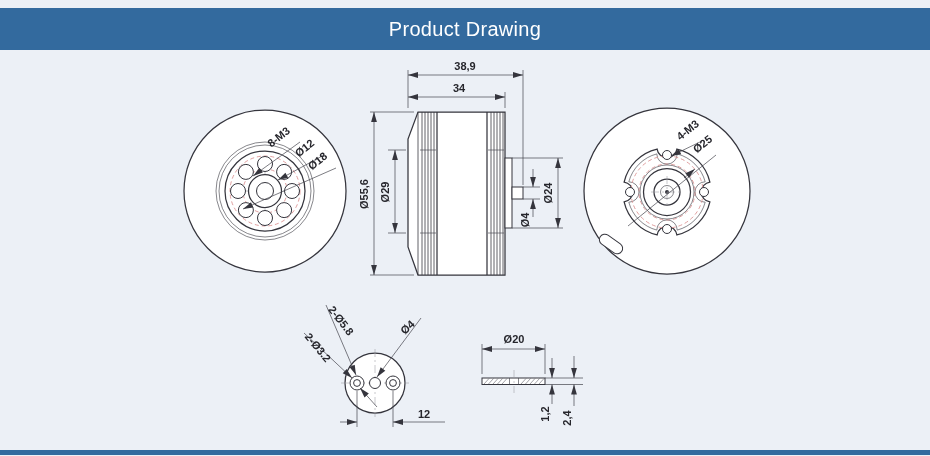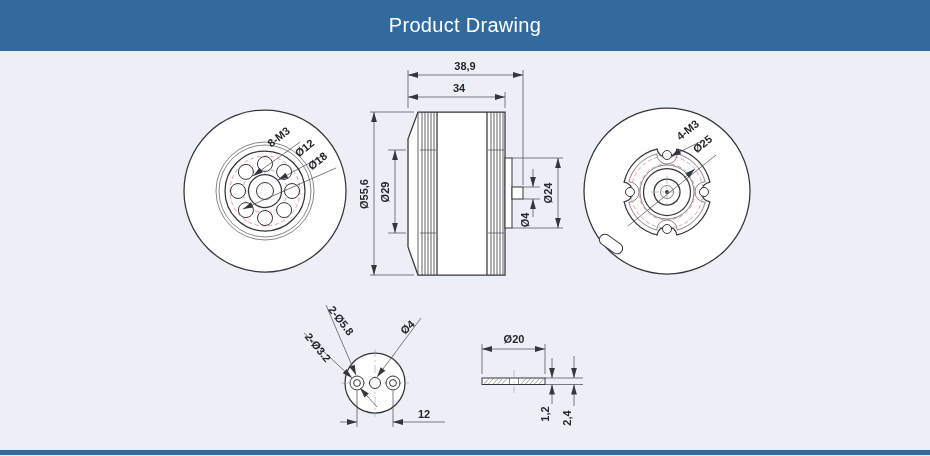--- a/index.html
+++ b/index.html
@@ -1,18 +1,18 @@
 <!DOCTYPE html>
 <html><head>
 <meta charset="utf-8">
 <style>
   html,body{margin:0;padding:0;background:#d8dde6;}
   .screen{position:relative;width:930px;height:456px;background:#ecf0f6;overflow:hidden;
           font-family:"Liberation Sans",sans-serif;}
-  .header{position:absolute;top:0;left:0;right:0;height:51px;background:#336a9e;
+  .header{position:absolute;top:8px;left:0;right:0;height:42px;background:#336a9e;
           display:flex;align-items:center;justify-content:center;}
   .header .title{color:#ffffff;font-size:20px;font-weight:400;letter-spacing:.3px;}
   .footer-bar{position:absolute;left:0;right:0;top:450px;height:5px;background:#336a9e;}
   svg.canvas{position:absolute;left:0;top:0;}
   
   .s1  {stroke:#35353d;stroke-width:1.25;fill:#ffffff;}
   .s1n {stroke:#35353d;stroke-width:1.25;fill:none;}
   .sm  {stroke:#35353d;stroke-width:1;fill:#ffffff;}
   .s0  {stroke:#45454d;stroke-width:.65;fill:none;}
   .rib {stroke:#3a3a42;stroke-width:.8;fill:none;}

